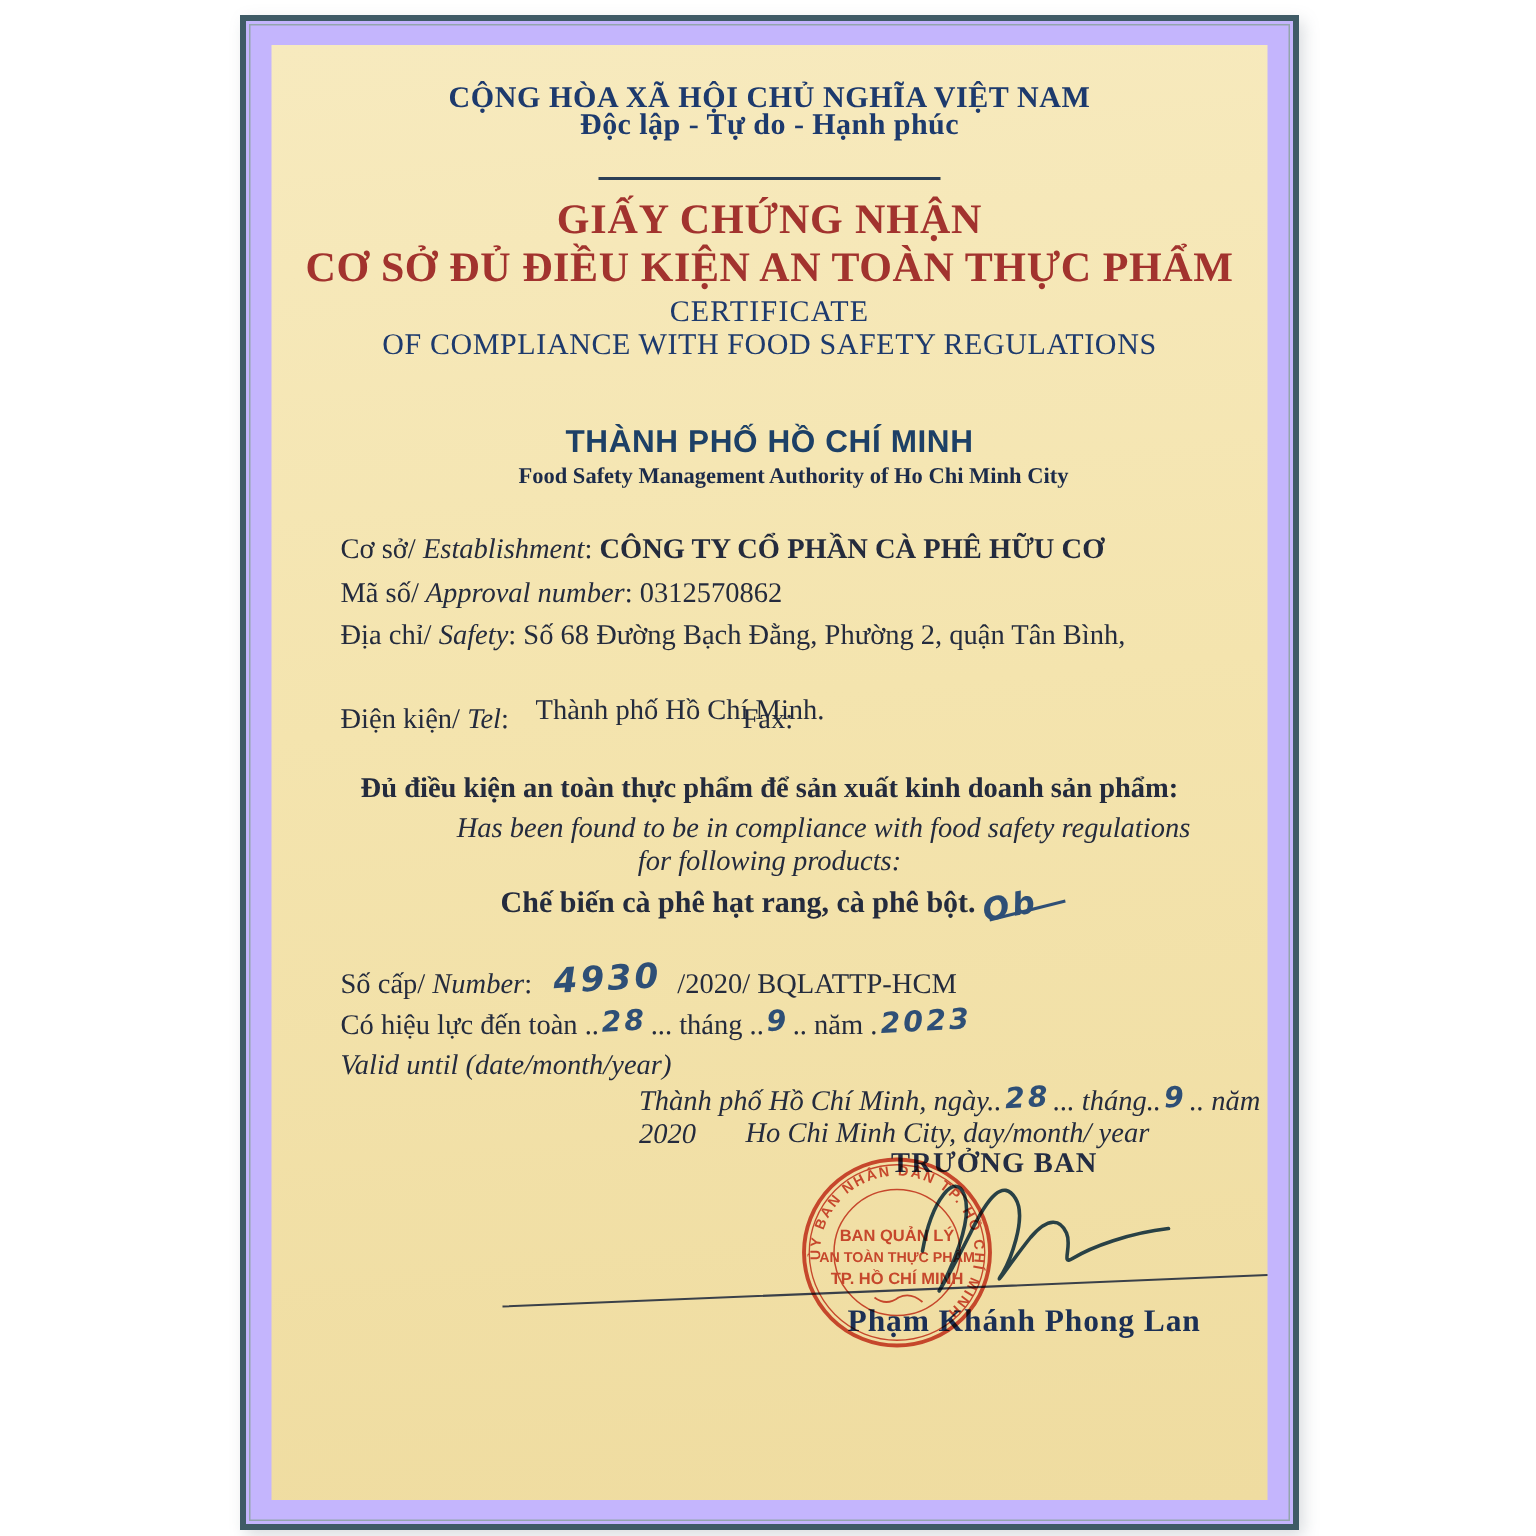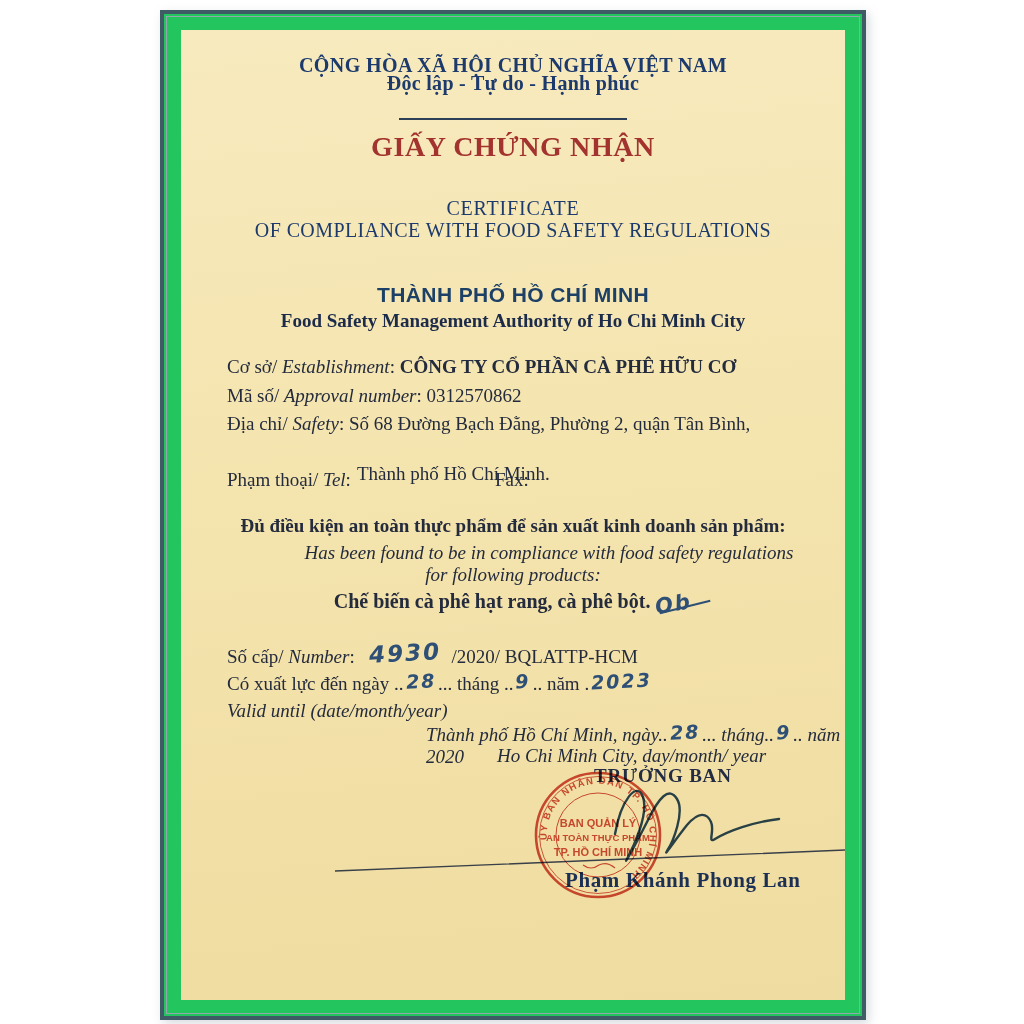--- a/index.html
+++ b/index.html
@@ -1,39 +1,39 @@
 <!DOCTYPE html>
 <html><head>
 <meta charset="utf-8">
 <style>
   html,body{margin:0;padding:0;background:#ffffff;width:1024px;height:1024px;position:relative;
             font-family:"Liberation Serif","DejaVu Serif",serif;}
   .photo-frame{position:absolute;left:160px;top:10px;width:698px;height:1002px;
-               border:4px solid #3f5b66;background:#22c55e;
+               border:4px solid #3f5b66;background:#c4b5fd;
                box-shadow:3px 4px 10px rgba(120,130,140,.28);}
   .frame-inner{position:absolute;inset:2px;border:1px solid #93a5ad;}
   .paper{position:absolute;inset:13px 14px;background:linear-gradient(175deg,#f7eabe 0%,#f4e4ae 45%,#efdca0 100%);}
   .abs{position:absolute;}
   .center{left:0;width:100%;text-align:center;}
   .navy{color:#1d3a6d;}
   .dark{color:#242b3d;}
   .red{color:#a2332e;}
   .b{font-weight:bold;}
   .i{font-style:italic;}
   .sans{font-family:"Liberation Sans","DejaVu Sans",sans-serif;}
   .nat-title{top:24px;font-size:20px;letter-spacing:.4px;}
   .motto{top:42px;font-size:20px;letter-spacing:.3px;}
   .motto-line{top:88px;left:50%;transform:translateX(-50%);width:228px;border-top:2px solid #2c3f56;}
   .title-vi1{top:101px;font-size:28px;letter-spacing:.6px;}
   .title-vi2{top:133px;font-size:28px;letter-spacing:.4px;}
   .title-en1{top:167px;font-size:20px;letter-spacing:.8px;}
   .title-en2{top:189px;font-size:20px;letter-spacing:.4px;}
   .auth1{top:226px;font-size:21px;letter-spacing:.4px;color:#1d4066;}
   .auth2{top:253px;font-size:21px;letter-spacing:.4px;color:#1d4066;}
-  .auth-en{top:280px;font-size:19px;color:#1c2b4a;}
+  .auth-en{top:280px;font-size:15px;color:#1c2b4a;margin-left:16px;}
   .field{font-size:19px;left:46px;color:#242b3d;}
   .f-est{top:326px;}
   .f-maso{top:355px;}
   .f-addr{top:383px;}
   .f-addr2{top:411px;left:176px;margin-top:22px;}
   .f-tel{top:439px;left:0;width:100%;}
   .f-tel .tel-label{position:absolute;left:46px;top:0;}
   .f-tel .fax-label{position:absolute;left:314px;top:0;}
   .comp-vi{top:485px;font-size:19px;}
   .comp-en1{top:512px;font-size:19px;padding-left:36px;}
@@ -64,20 +64,21 @@
 
 <div class="photo-frame">
   <div class="frame-inner">
     <div class="paper">
 
       <div class="abs center nat-title navy b">CỘNG HÒA XÃ HỘI CHỦ NGHĨA VIỆT NAM</div>
       <div class="abs center motto navy b">Độc lập - Tự do - Hạnh phúc</div>
       <div class="abs motto-line"></div>
 
       <div class="abs center title-vi1 red b">GIẤY CHỨNG NHẬN</div>
+      <div class="abs center title-vi2 red b">CƠ SỞ ĐỦ ĐIỀU KIỆN AN TOÀN THỰC PHẨM</div>
       <div class="abs center title-en1 navy">CERTIFICATE</div>
       <div class="abs center title-en2 navy">OF COMPLIANCE WITH FOOD SAFETY REGULATIONS</div>
 
       <div class="abs center auth2 sans b">THÀNH PHỐ HỒ CHÍ MINH</div>
       <div class="abs center auth-en b">Food Safety Management Authority of Ho Chi Minh City</div>
 
       <div class="abs field f-est">
         <span>Cơ sở/</span><span class="i"> Establishment</span><span>: </span><span class="b">CÔNG TY CỔ PHẦN CÀ PHÊ HỮU CƠ</span>
       </div>
 
@@ -86,39 +87,39 @@
       </div>
 
       <div class="abs field f-addr">
         <span>Địa chỉ/</span><span class="i"> Safety</span><span>: </span><span>Số 68 Đường Bạch Đằng, Phường 2, quận Tân Bình,</span>
       </div>
       <div class="abs field f-addr2">
         <span>Thành phố Hồ Chí Minh.</span>
       </div>
 
       <div class="abs field f-tel">
-        <span class="tel-label"><span>Phạm thoại/</span><span class="i"> Tel</span><span>:</span></span>
+        <span class="tel-label"><span>Điện kiện/</span><span class="i"> Tel</span><span>:</span></span>
         <span class="fax-label">Fax:</span>
       </div>
 
       <div class="abs center comp-vi b dark">Đủ điều kiện an toàn thực phẩm để sản xuất kinh doanh sản phẩm:</div>
       <div class="abs center comp-en1 i dark">Has been found to be in compliance with food safety regulations</div>
       <div class="abs center comp-en2 i dark">for following products:</div>
 
       <div class="abs center products">
         <span class="b dark">Chế biến cà phê hạt rang, cà phê bột.</span><span class="hw hw-initials">Ob</span>
       </div>
       <div class="abs initial-swash"></div>
 
       <div class="abs field num-line">
         <span>Số cấp/</span><span class="i"> Number</span><span>: </span><span class="hw hw-num">4930</span><span>/2020/ BQLATTP-HCM</span>
       </div>
 
       <div class="abs field valid-line">
-        <span>Có xuất lực đến ngày ..</span><span class="hw hw-date">28</span><span>... tháng ..</span><span class="hw hw-date">9</span><span>.. năm .</span><span class="hw hw-date">2023</span>
+        <span>Có hiệu lực đến toàn ..</span><span class="hw hw-date">28</span><span>... tháng ..</span><span class="hw hw-date">9</span><span>.. năm .</span><span class="hw hw-date">2023</span>
       </div>
       <div class="abs valid-en i dark">Valid until (date/month/year)</div>
 
       <div class="abs dateline i dark">
         <span>Thành phố Hồ Chí Minh, ngày..</span><span class="hw hw-date">28</span><span>... tháng..</span><span class="hw hw-date">9</span><span>.. năm 2020</span>
       </div>
       <div class="abs issue-en i dark">Ho Chi Minh City, day/month/ year</div>
 
       <div class="abs signer-title b">TRƯỞNG BAN</div>
 

